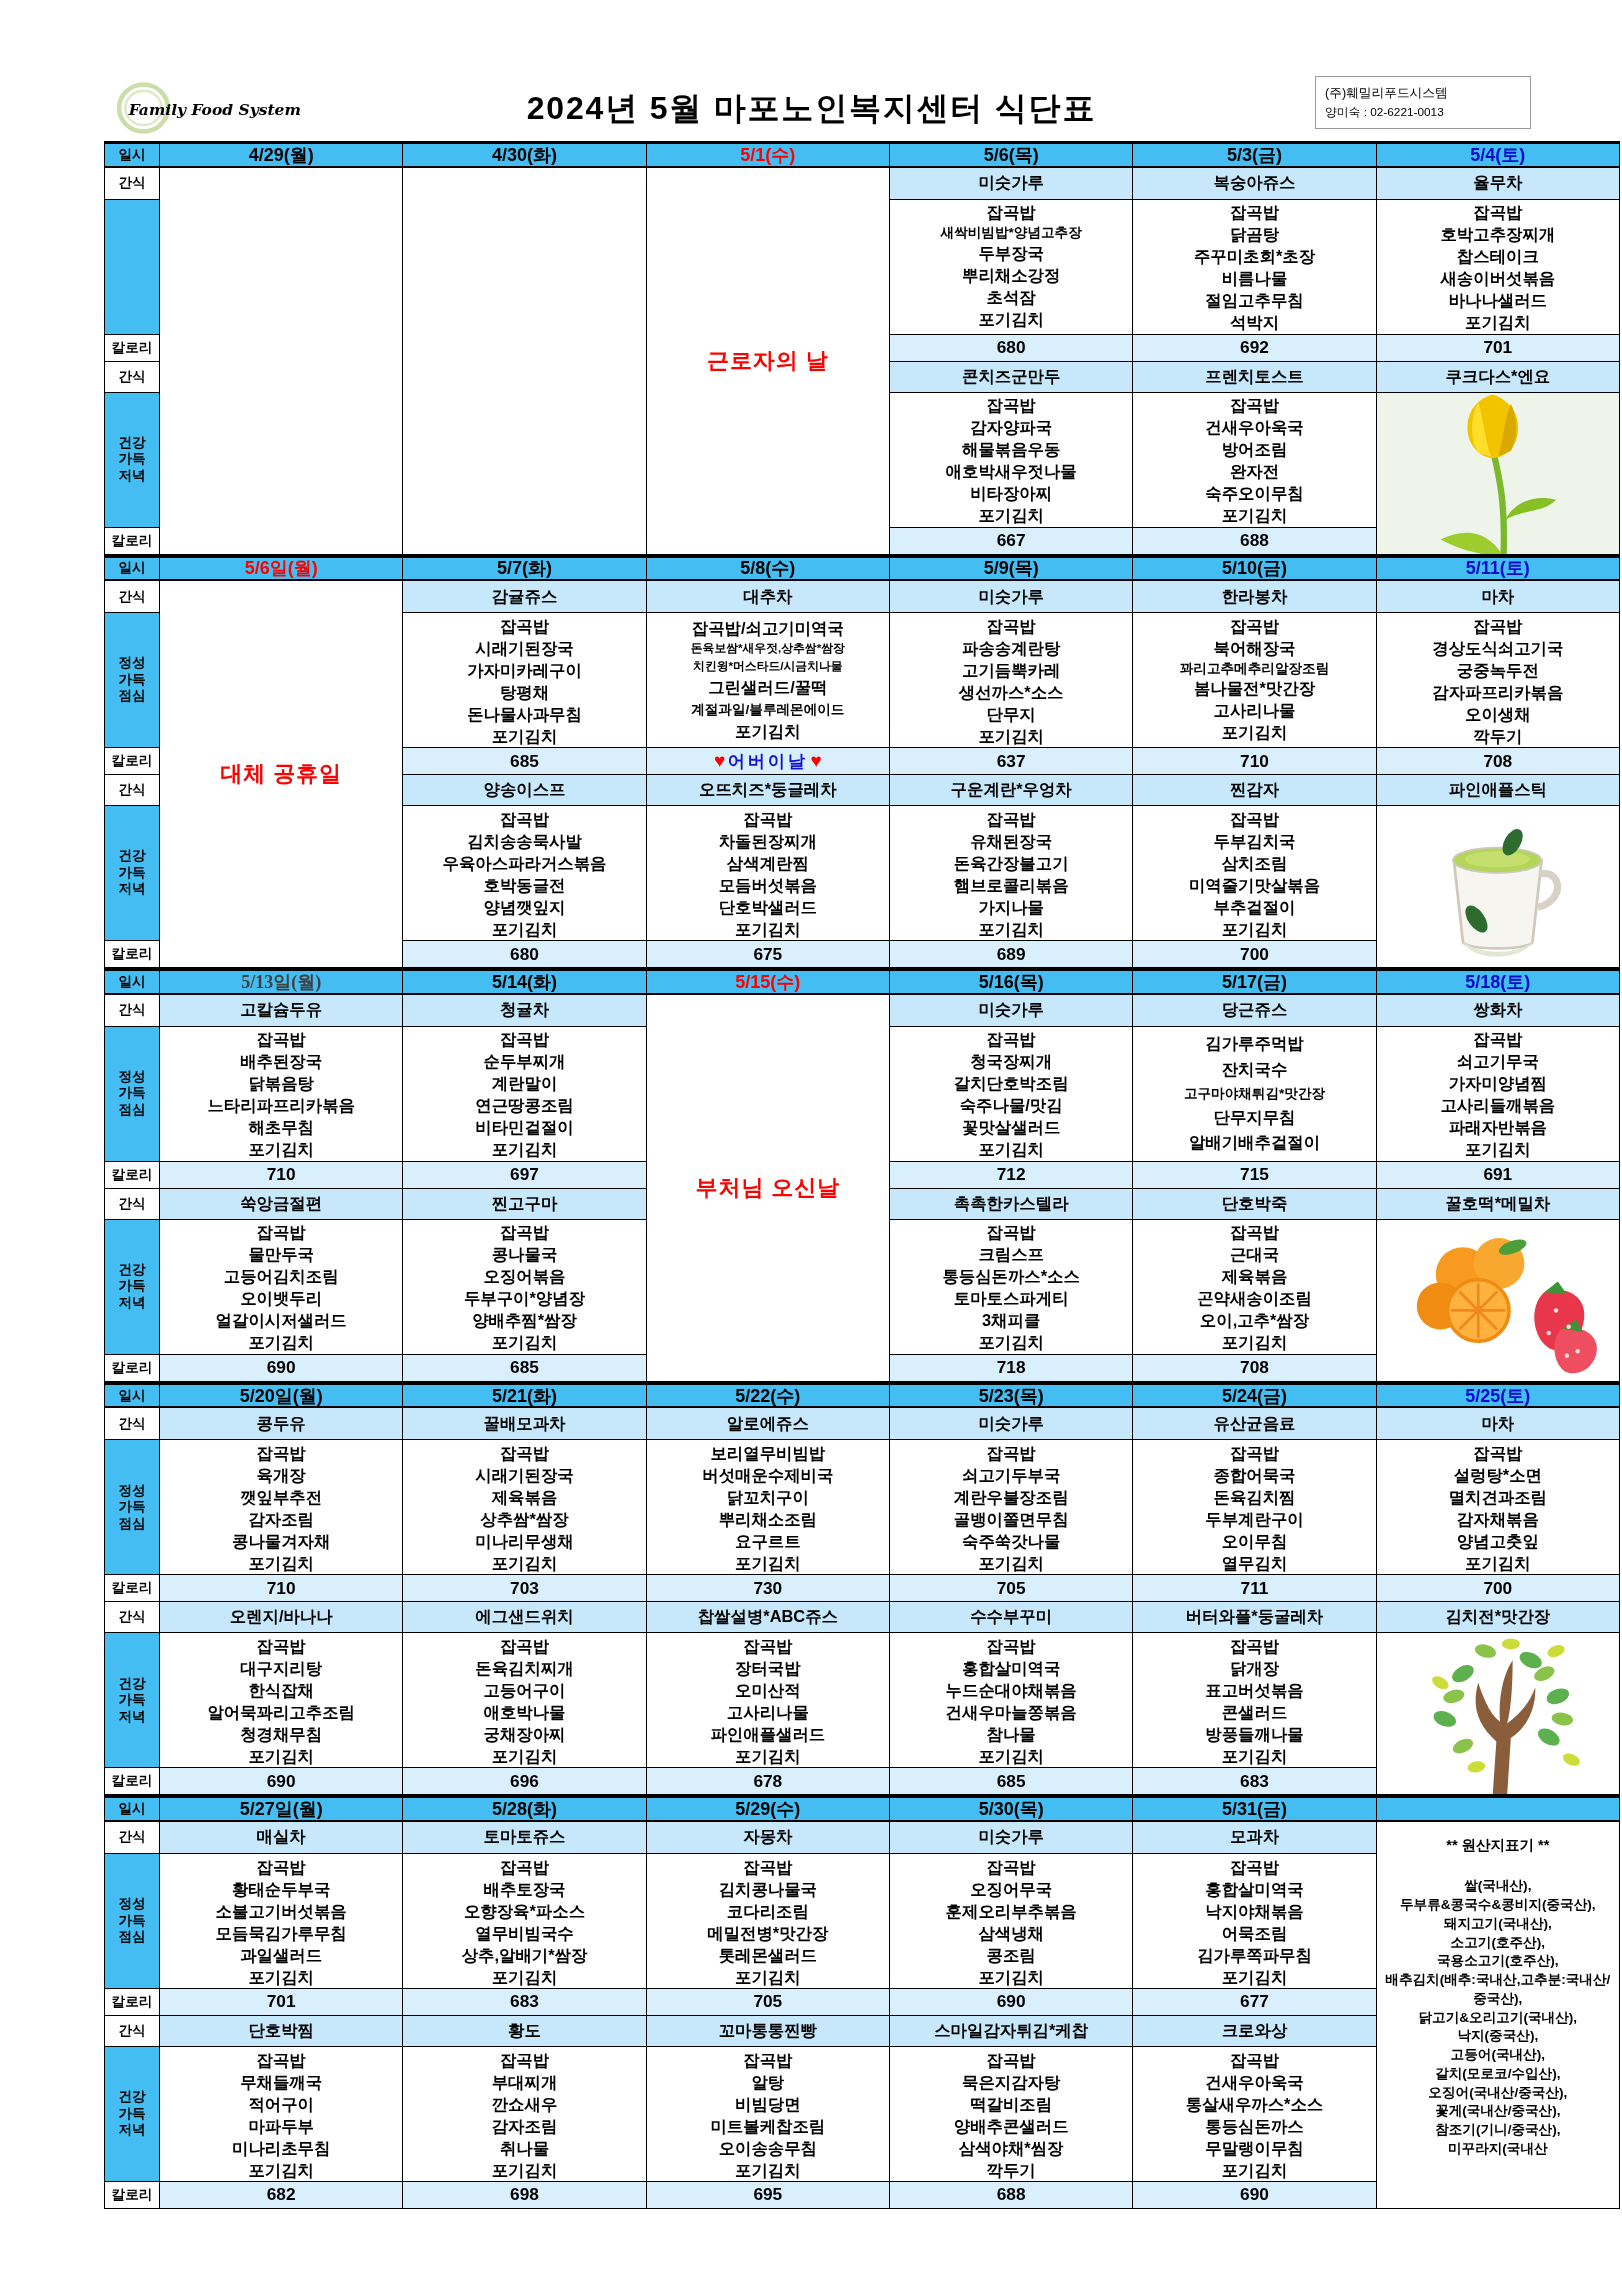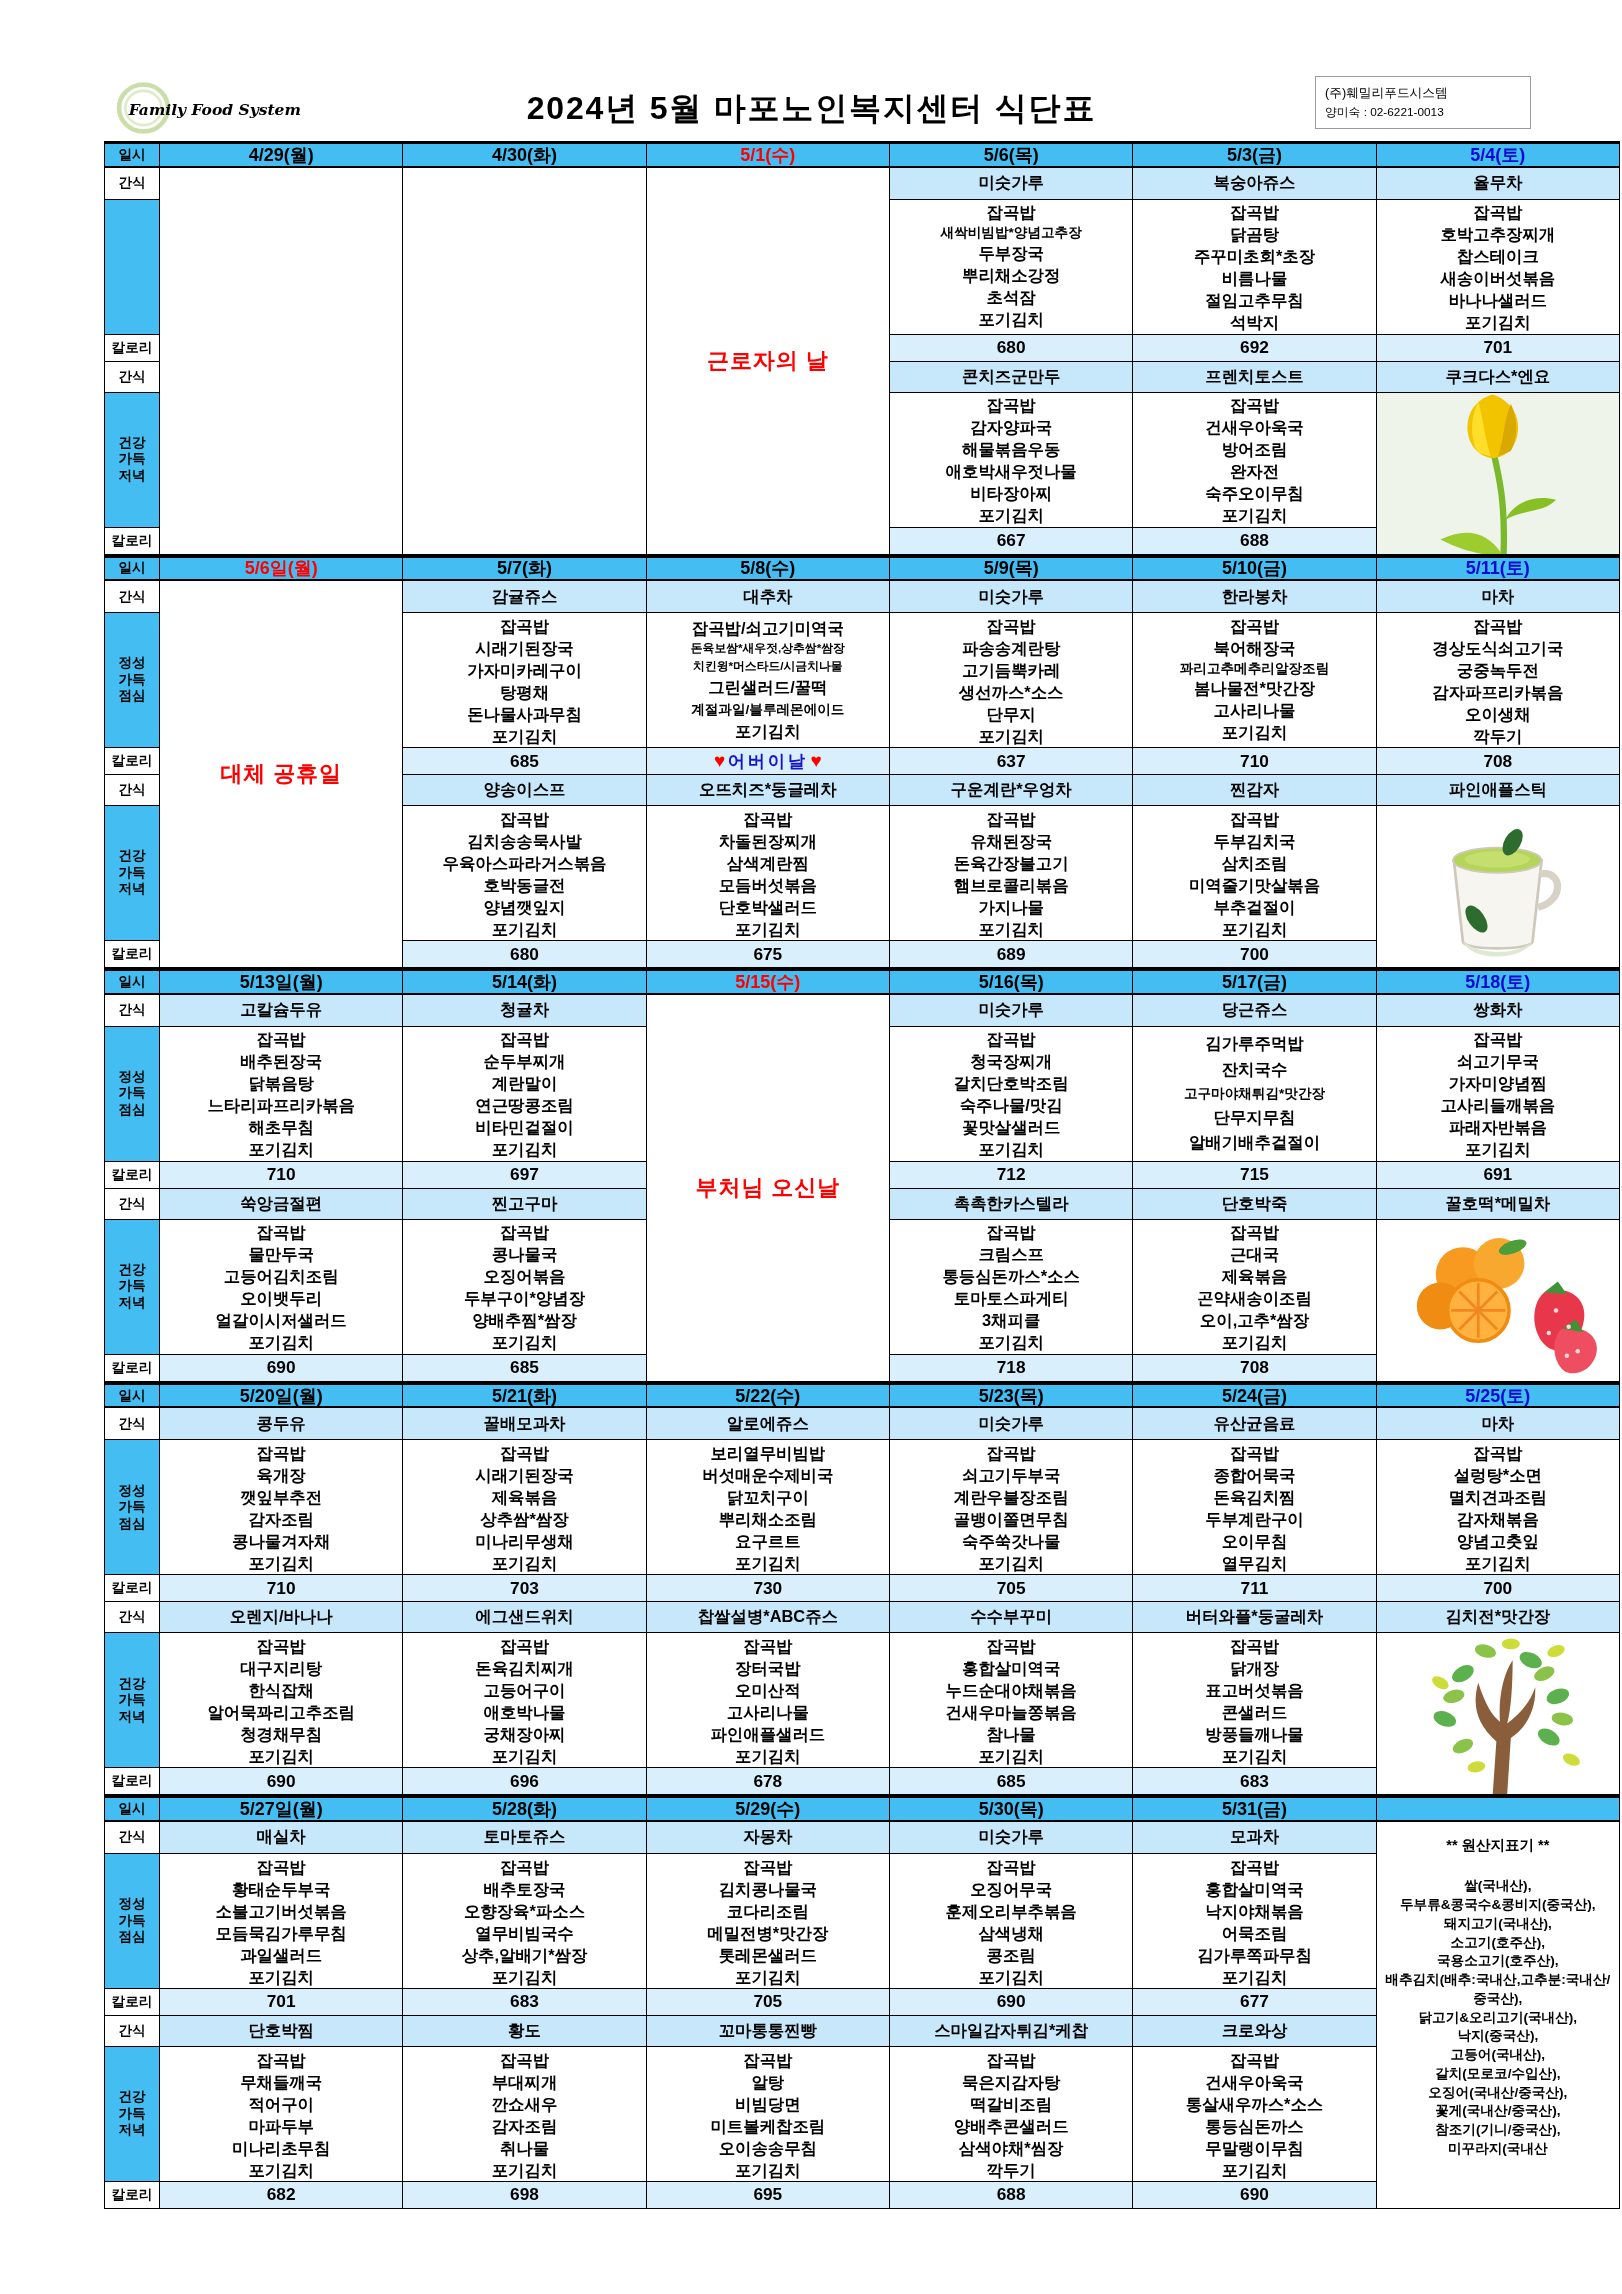--- a/index.html
+++ b/index.html
@@ -270,21 +270,21 @@
         </div>
       </div>
       <div class="week">
         <div class="cell date lbl" style="grid-area: 1 / 1;">일시</div>
         <div class="cell lbl" style="grid-area: 2 / 1;">간식</div>
         <div class="cell cyan stack" style="grid-area: 3 / 1;">정성<br>가득<br>점심</div>
         <div class="cell lbl" style="grid-area: 4 / 1;">칼로리</div>
         <div class="cell lbl" style="grid-area: 5 / 1;">간식</div>
         <div class="cell cyan stack" style="grid-area: 6 / 1;">건강<br>가득<br>저녁</div>
         <div class="cell lbl" style="grid-area: 7 / 1;">칼로리</div>
-        <div class="cell date" style="grid-area: 1 / 2; color: #000000;">5/13일(월)</div>
+        <div class="cell date" style="grid-area: 1 / 2; color: #404040; font-family: Liberation Serif, serif;">5/13일(월)</div>
         <div class="cell snack" style="grid-area: 2 / 2;">고칼슘두유</div>
         <div class="cell menu" style="grid-area: 3 / 2;">
           <div class="" style="font-size: 16.4px;">잡곡밥</div>
           <div class="" style="font-size: 16.4px;">배추된장국</div>
           <div class="" style="font-size: 16.4px;">닭볶음탕</div>
           <div class="" style="font-size: 16.4px;">느타리파프리카볶음</div>
           <div class="" style="font-size: 16.4px;">해초무침</div>
           <div class="" style="font-size: 16.4px;">포기김치</div>
         </div>
         <div class="cell cal" style="grid-area: 4 / 2;">710</div>

